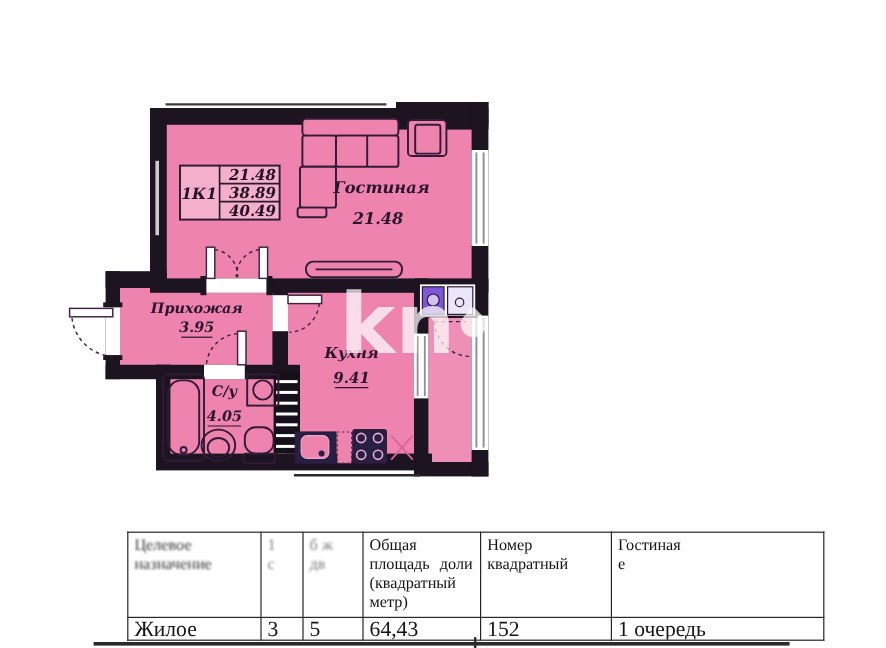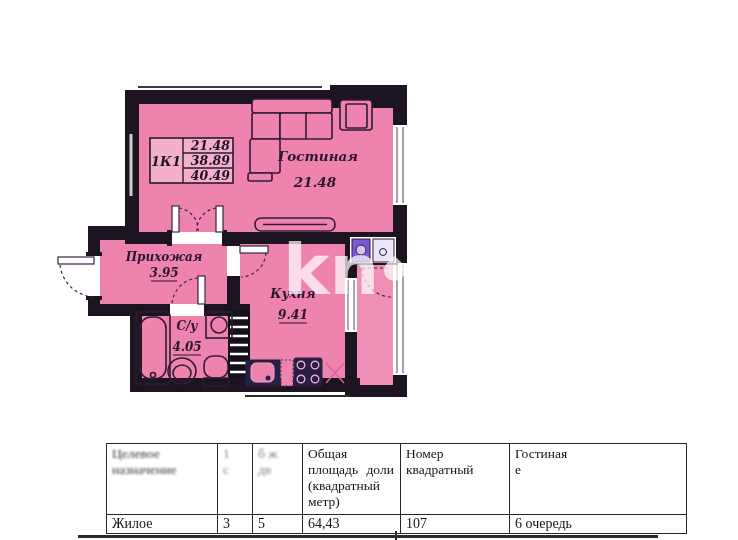--- a/index.html
+++ b/index.html
@@ -16,21 +16,21 @@
   .wm-drop{display:inline-block;width:21px;height:21px;background:rgba(255,255,255,0.72);
            border-radius:0 50% 50% 50%;transform:rotate(45deg);margin:30px 5px 0 5px;}
 
   
   .doc-table-wrap{position:absolute;left:78px;top:443px;z-index:4;}
   table.doc-table{border-collapse:collapse;table-layout:fixed;width:580px;background:#fff;margin-left:28px;}
   table.doc-table td{border:1.6px solid #262626;vertical-align:top;padding:2px 5px;
                      font-size:13.5px;line-height:16px;color:#141414;white-space:pre-line;
                      overflow:hidden;}
   table.doc-table .hdr-row td{height:66px;}
-  table.doc-table .data-row td{height:15px;padding:1px 5px;font-size:14px;white-space:nowrap;}
+  table.doc-table .data-row td{height:15px;padding:1px 5px;font-size:18px;white-space:nowrap;}
   .h-blur1{filter:blur(1.1px);opacity:.85;}
   .h-blur2{filter:blur(1.1px);opacity:.55;}
   .h-just{word-spacing:5px;}
   .table-bottom-line{position:absolute;left:78px;top:535px;width:580px;height:3px;
                      background:#2a2a2a;z-index:4;}
   .table-bottom-tick{position:absolute;left:395px;top:531px;width:2px;height:9px;
                      background:#2a2a2a;z-index:4;}
 </style>
 </head>
 <body>
@@ -243,22 +243,22 @@
           <td>Номер
 квадратный</td>
           <td>Гостиная
 е</td>
         </tr>
         <tr class="data-row">
           <td>Жилое</td>
           <td>3</td>
           <td>5</td>
           <td>64,43</td>
-          <td>107</td>
-          <td>6 очередь</td>
+          <td>152</td>
+          <td>1 очередь</td>
         </tr>
       </tbody>
     </table>
   </div>
   <div class="table-bottom-line"></div>
   <div class="table-bottom-tick"></div>
 
 </div>
 
 </body></html>

